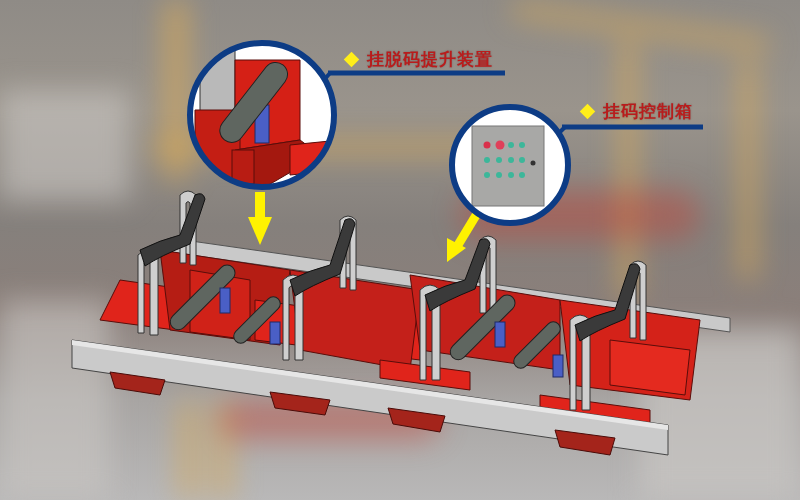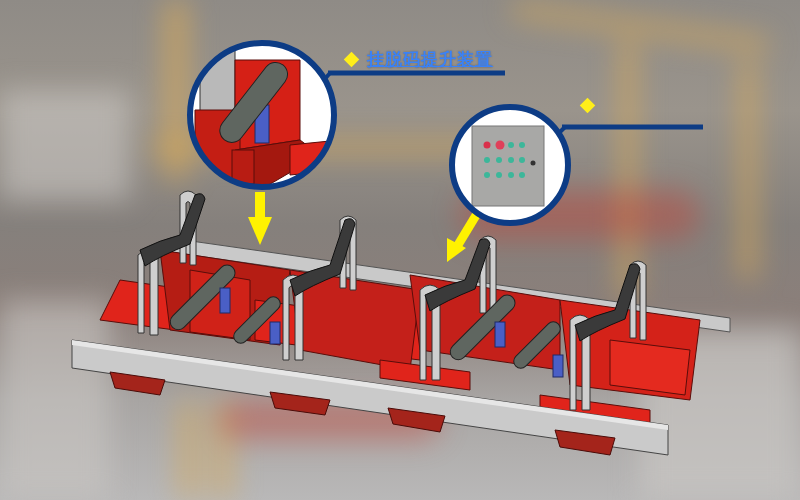--- a/index.html
+++ b/index.html
@@ -4,21 +4,21 @@
 <style>
   html, body { margin:0; padding:0; }
   body { width:800px; height:500px; overflow:hidden; position:relative; font-family:"DejaVu Sans", sans-serif; }
   .bg { position:absolute; inset:0; background:
       linear-gradient(180deg, #8f8b86 0%, #9a948c 22%, #85807c 45%, #8b7f7a 62%, #a8a5a3 80%, #b9b8b8 100%); }
   .bg-blur { position:absolute; inset:0; filter:blur(14px); }
   .pipe { position:absolute; background:#d7a958; opacity:.75; border-radius:8px; }
   .wall { position:absolute; background:#c9c6c3; opacity:.6; }
   .redglow { position:absolute; background:#c1443a; opacity:.45; border-radius:30px; }
   .scene { position:absolute; inset:0; }
-  .callout-text { position:absolute; color:#3b82f6; font-weight:bold; font-size:17px; letter-spacing:1px; white-space:nowrap; display:flex; align-items:center; gap:10px; text-shadow:0 0 2px rgba(0,0,0,.25);text-decoration:underline; }
+  .callout-text { position:absolute; color:#b91c1c; font-weight:bold; font-size:17px; letter-spacing:1px; white-space:nowrap; display:flex; align-items:center; gap:10px; text-shadow:0 0 2px rgba(0,0,0,.25); }
   .diamond { width:11px; height:11px; background:#ffee1a; transform:rotate(45deg); display:inline-block; }
 </style>
 </head>
 <body>
 
 <div class="bg"></div>
 <div class="bg-blur">
   <div class="wall" style="left:0;top:90px;width:130px;height:110px;"></div>
   <div class="wall" style="left:0;top:300px;width:110px;height:200px;"></div>
   <div class="wall" style="left:640px;top:330px;width:160px;height:170px;opacity:.7"></div>
@@ -160,13 +160,14 @@
     <circle cx="510" cy="165" r="58" fill="none" stroke="#0d3c85" stroke-width="6"></circle>
   </g>
 </svg>
 
 <div class="callout-text" style="left:346px;top:48px;">
   <span class="diamond"></span>
   <span>挂脱码提升装置</span>
 </div>
 <div class="callout-text" style="left:582px;top:100px;">
   <span class="diamond"></span>
+  <span>挂码控制箱</span>
 </div>
 
 </body></html>

